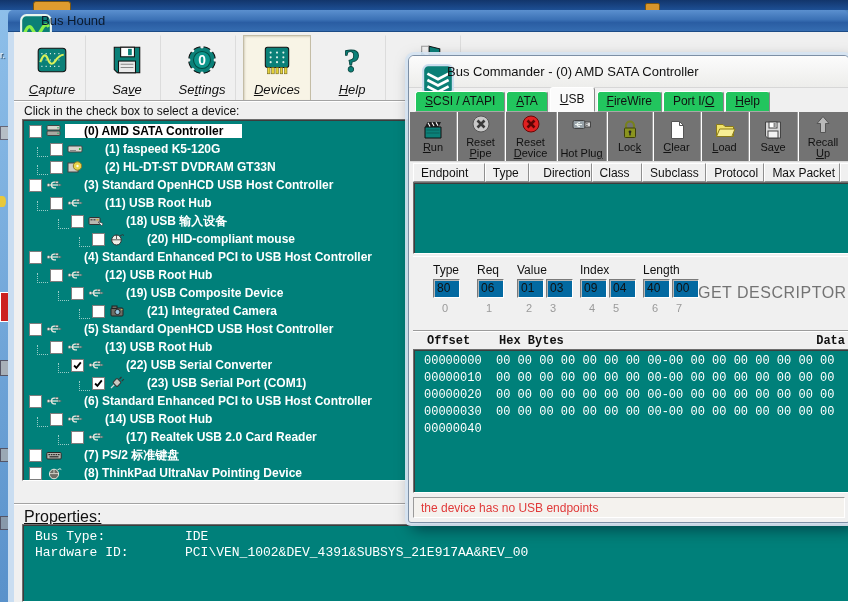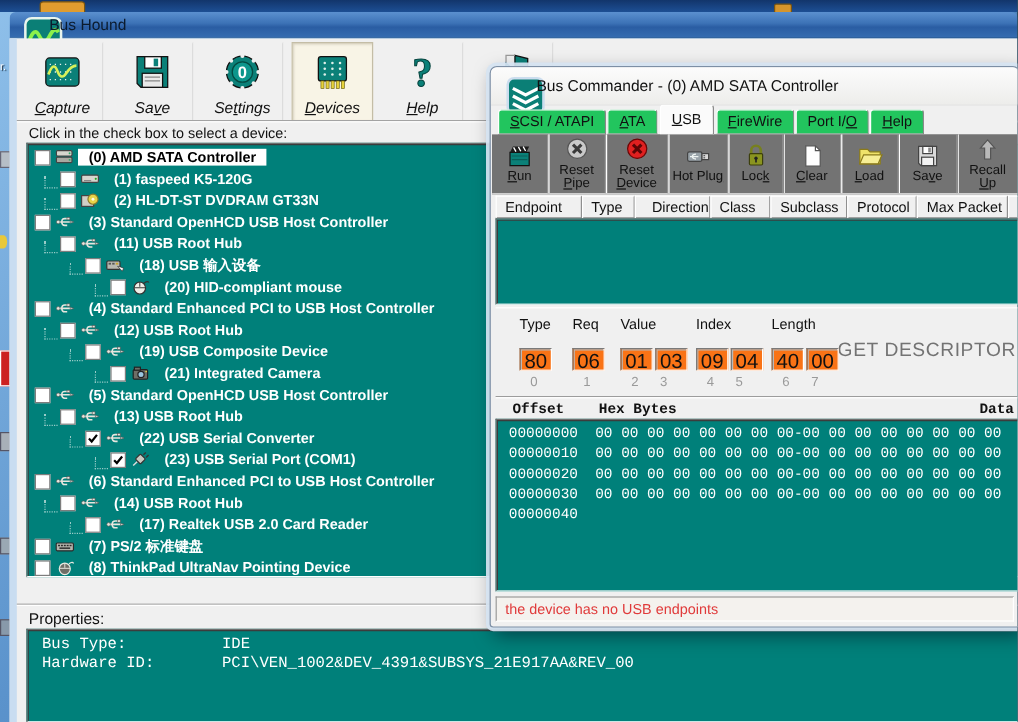--- a/index.html
+++ b/index.html
@@ -33,25 +33,25 @@
     border:1px solid;border-color:#6e6e6e #fff #fff #6e6e6e;box-shadow:inset 1px 1px 0 #3c3c3c;
     overflow:hidden;padding-top:2px;box-sizing:border-box;}
   .trow{height:18px;display:flex;align-items:center;white-space:nowrap;}
   .conn{width:11px;height:10px;margin:6px 2px 0 0;border-left:1px dotted rgba(235,245,243,.65);
     border-bottom:1px dotted rgba(235,245,243,.65);box-sizing:border-box;}
   .cb{width:13px;height:13px;background:#fff;border:1px solid #7d7d7d;box-sizing:border-box;
     flex:0 0 13px;display:flex;align-items:center;justify-content:center;}
   .cb svg{width:11px;height:11px;}
   .t-ic{margin:0 3px 0 4px;}
   .t-ic svg{width:16px;height:14px;display:block;}
-  .tlabel{color:#fff;font-weight:bold;font-size:12px;padding:0 9px;}
+  .tlabel{color:#fff;font-weight:bold;font-size:12px;padding:0 19px;}
   .tlabel.sel{background:#fff;color:#000;}
   .auto-row{position:absolute;left:16px;top:475px;display:flex;align-items:center;font-size:12px;color:#111;}
   .auto-row .cb{margin-right:7px;border-color:#555 #e8e8e8 #e8e8e8 #555;}
-  .props-label{position:absolute;left:16px;top:498px;font-size:13px;color:#111;}
+  .props-label{position:absolute;left:16px;top:498px;font-size:16px;color:#111;text-decoration:underline;}
   .props-box{position:absolute;left:14px;top:514px;width:830px;height:78px;background:#00807a;
     border:1px solid;border-color:#6e6e6e #fff #fff #6e6e6e;box-shadow:inset 1px 1px 0 #3c3c3c;
     font-family:"Liberation Mono",monospace;font-size:13px;color:#fff;padding:4px 0 0 12px;box-sizing:border-box;}
   .prow{height:16px;white-space:nowrap;}
   .pkey{display:inline-block;width:150px;}
   
   .dialog{position:absolute;left:408px;top:55px;width:440px;height:466px;background:#f0f0f0;
     border:1px solid #7d8fa5;border-radius:6px 6px 3px 3px;
     box-shadow:0 0 0 3px rgba(214,228,242,.92),4px 6px 16px rgba(0,0,20,.5);}
   .dlg-titlebar{position:absolute;left:0;top:0;right:0;height:32px;border-radius:5px 5px 0 0;
@@ -73,22 +73,22 @@
   .ep-header{position:absolute;left:4px;top:107px;right:0;height:19px;display:flex;}
   .ep-h{box-sizing:border-box;height:19px;background:#f0f0f0;border:1px solid;
     border-color:#fff #8f8f8f #8f8f8f #fff;font-size:12px;color:#111;padding:2px 0 0 7px;overflow:hidden;white-space:nowrap;}
   .ep-body{position:absolute;left:4px;top:126px;right:0;height:72px;background:#00807a;
     border:1px solid;border-color:#6e6e6e #fff #fff #6e6e6e;box-shadow:inset 1px 1px 0 #3c3c3c;box-sizing:border-box;}
   .setup{position:absolute;left:4px;top:200px;right:0;height:73px;background:#f0f0f0;
     border-top:1px solid #fff;border-bottom:1px solid #9c9c9c;}
   .sf-group{position:absolute;top:6px;}
   .sf-label{font-size:12px;color:#111;margin-bottom:2px;}
   .sf-boxes{display:flex;}
-  .sf-box{width:22px;height:16px;background:#f97316;border:1px solid;border-color:#7a7a7a #fff #fff #7a7a7a;
-    box-shadow:inset 1px 1px 0 #b9b9b9;font-size:17px;color:#111;padding:1px 0 0 3px;margin-right:2px;margin-top:11px;}
+  .sf-box{width:22px;height:16px;background:#0369a1;border:1px solid;border-color:#7a7a7a #fff #fff #7a7a7a;
+    box-shadow:inset 1px 1px 0 #b9b9b9;font-size:12px;color:#111;padding:1px 0 0 3px;margin-right:2px;}
   .sf-idx{display:flex;margin-top:4px;}
   .sf-idx span{width:24px;text-align:center;font-size:11px;color:#9a9a9a;}
   .setup-cmd{position:absolute;left:285px;top:27px;font-size:16px;color:#737373;letter-spacing:.5px;}
   .hex-header{position:absolute;left:4px;top:275px;right:0;height:18px;background:#f0f0f0;
     border-top:1px solid #fff;font-family:"Liberation Mono",monospace;font-size:12px;font-weight:bold;color:#111;}
   .hex-header .hh-off{position:absolute;left:14px;top:2px;}
   .hex-header .hh-bytes{position:absolute;left:86px;top:2px;}
   .hex-header .hh-data{position:absolute;right:4px;top:2px;}
   .hex-body{position:absolute;left:4px;top:293px;right:0;height:144px;background:#00807a;
     border:1px solid;border-color:#6e6e6e #fff #fff #6e6e6e;box-shadow:inset 1px 1px 0 #3c3c3c;
@@ -577,21 +577,21 @@
         <div class="dt-btn" style="width: 52px;">
           <span class="dt-ic">
             <svg viewBox="0 0 22 22">
               <circle cx="11" cy="10" r="8" fill="#e02020" stroke="#6a0606"></circle>
               <path d="M7.5 6.5 L14.5 13.5 M14.5 6.5 L7.5 13.5" stroke="#5c0505" stroke-width="2.6"></path>
             </svg>
           </span>
           <div class="dt-lb">Reset
 <span class="mn">D</span>evice</div>
         </div>
-        <div class="dt-btn" style="width: 50px;">
+        <div class="dt-btn" style="width: 50px; justify-content: space-between;">
           <span class="dt-ic">
             <svg viewBox="0 0 22 22">
               <rect x="2" y="7.5" width="12" height="8" rx="1.5" fill="#98a2a8" stroke="#444"></rect>
               <rect x="14" y="9" width="5.5" height="5" fill="#d8d8d8" stroke="#444"></rect>
               <rect x="15.2" y="10.2" width="1.4" height="1" fill="#555"></rect>
               <rect x="15.2" y="12" width="1.4" height="1" fill="#555"></rect>
               <path d="M4 11.5 h7 M6 11.5 c0-2 2-2 3-2 M6 11.5 c0 2 2 2 3 2" stroke="#eef4f2" fill="none" stroke-width="1.1"></path>
             </svg>
           </span>
           <div class="dt-lb">Hot Plu<span class="mn">g</span></div>

